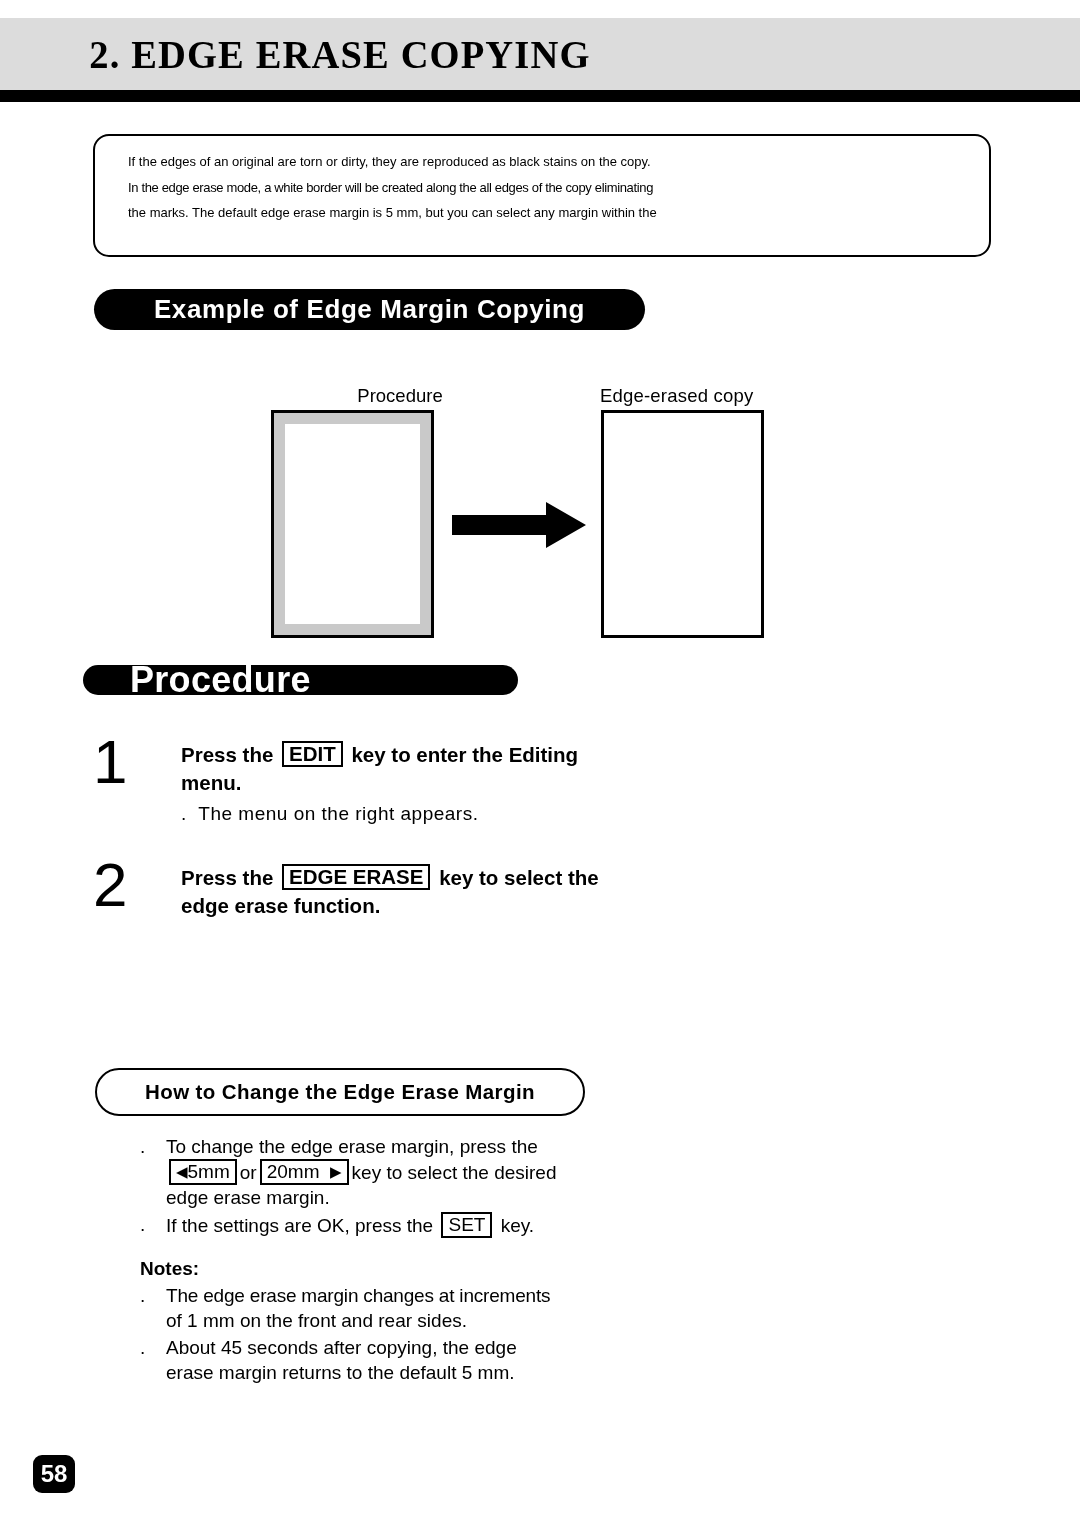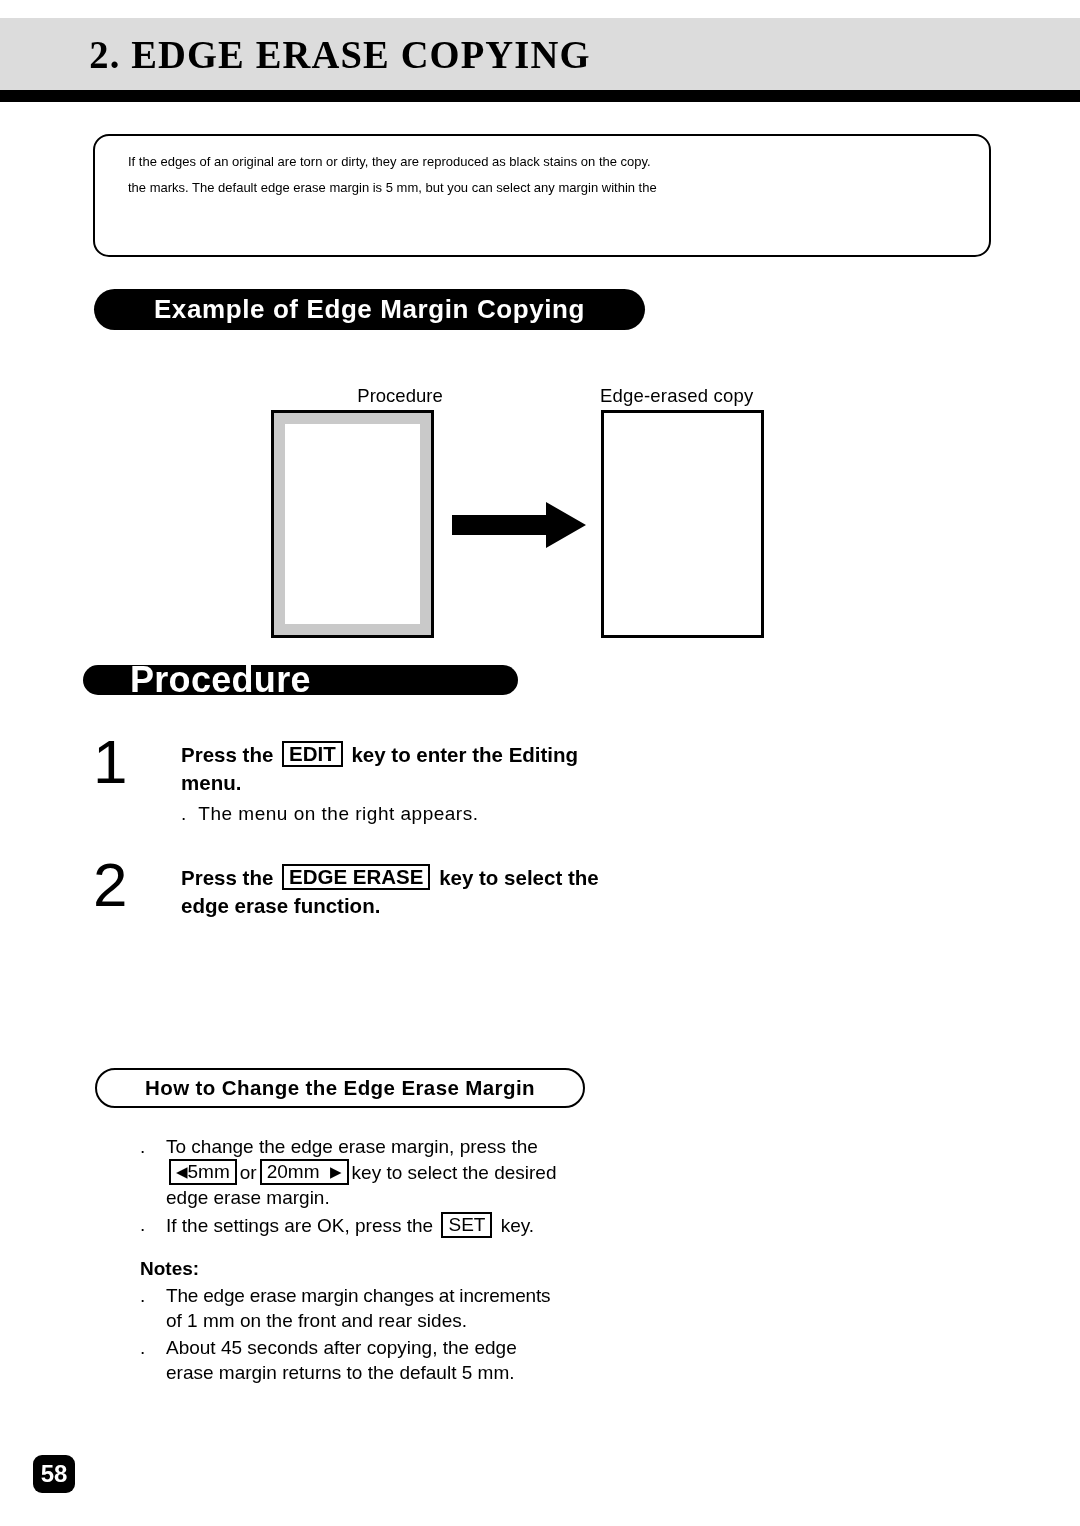--- a/index.html
+++ b/index.html
@@ -185,21 +185,21 @@
     vertical-align: 1px;
     white-space: nowrap;
   }
 
   
   #banner-how-to {
     position: absolute;
     left: 95px;
     top: 1068px;
     width: 490px;
-    height: 40px;
+    height: 48px;
     border: 2px solid #000000;
     border-radius: 999px;
     background: #ffffff;
     box-sizing: border-box;
     display: flex;
     align-items: center;
     justify-content: center;
     font-size: 20.5px;
     font-weight: bold;
     letter-spacing: 0.4px;
@@ -256,20 +256,21 @@
 </head>
 <body>
 
 <div class="header-band">
   <div class="header-title">2. EDGE ERASE COPYING</div>
 </div>
 <div class="header-rule"></div>
 
 <div class="intro-box">
   <div class="intro-line">If the edges of an original are torn or dirty, they are reproduced as black stains on the copy.</div>
+  <div class="intro-line tight">In the edge erase mode, a white border will be created along the all edges of the copy eliminating</div>
   <div class="intro-line">the marks. The default edge erase margin is 5 mm, but you can select any margin within the</div>
 </div>
 
 <div class="pill-black" id="banner-example">Example of Edge Margin Copying</div>
 
 <div class="illus" id="label-original">Procedure</div>
 <div class="illus" id="label-copy">Edge-erased copy</div>
 
 <div class="illus" id="page-original">
   <div class="inner"></div>

